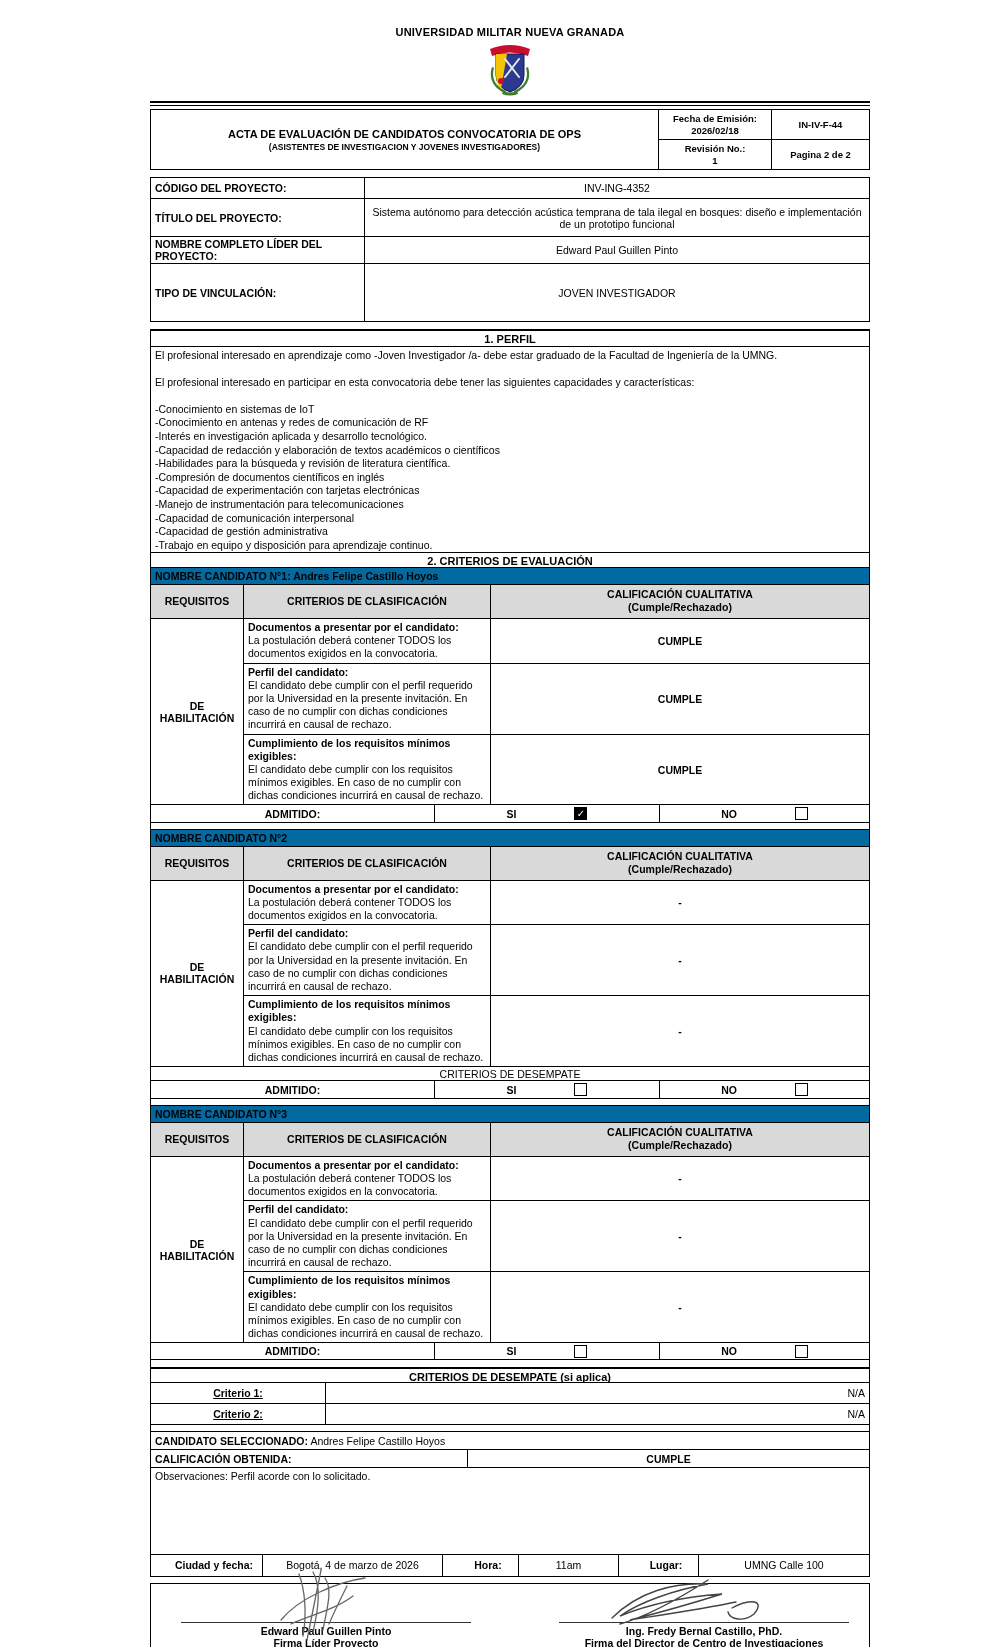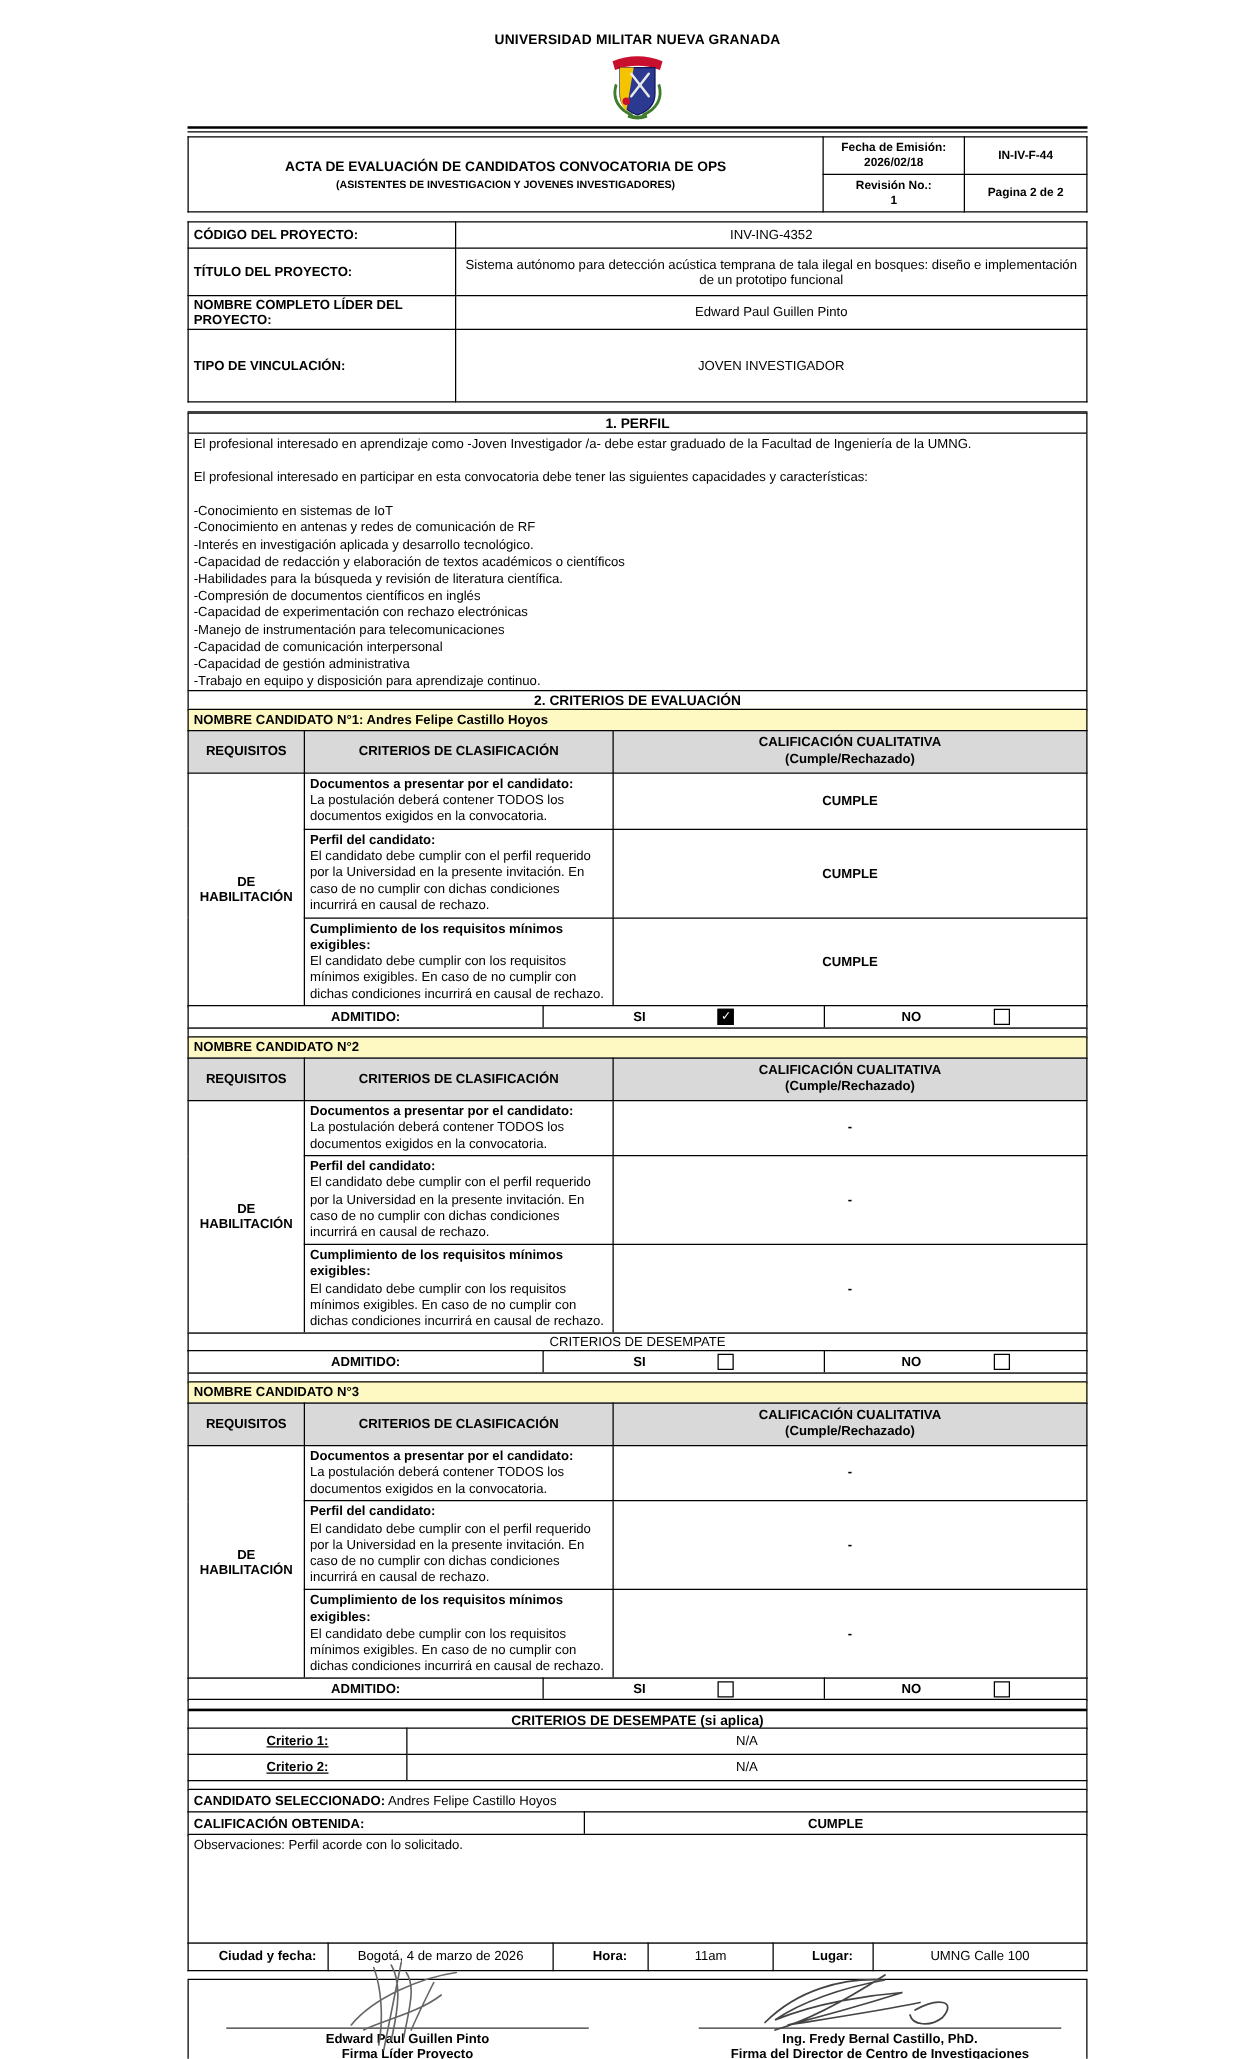--- a/index.html
+++ b/index.html
@@ -31,42 +31,42 @@
   .proj-table td.lbl { text-align: left; font-weight: bold; }
   .proj-table td.val { text-align: center; }
   .r-h21 td { height: 21px; } .r-h38 td { height: 38px; } .r-h58 td { height: 58px; }
 
   .bx { border: 1.5px solid #000; margin-top: -1.5px; background: #fff; }
   .sec-header { text-align: center; font-weight: bold; font-size: 11px; height: 17px; line-height: 16px; }
   .perfil-wrap { margin-top: 7px; border-top: 2px solid #000; }
   .perfil-body { padding: 2px 4px 1px 4px; line-height: 13.6px; border: 1.5px solid #000; border-top: none; border-bottom: none; }
   .blank-line { height: 13.6px; }
 
-  .cand-bar { background: #fef9c3; font-weight: bold; height: 18px; line-height: 17px; padding: 0 4px; }
+  .cand-bar { background: #0369a1; font-weight: bold; height: 18px; line-height: 17px; padding: 0 4px; }
   .crit-table td.gray { background: #d9d9d9; font-weight: bold; text-align: center; height: 34px; line-height: 13px; }
   .crit-table td.req { font-weight: bold; text-align: center; padding: 1px 2px; }
   .crit-table td.crit { line-height: 13.2px; padding: 2px 4px; }
   .crit-table td.res { text-align: center; font-weight: bold; }
 
   .adm-table td { height: 18px; padding: 0 4px; }
   .adm-label { text-align: center; font-weight: bold; }
   .adm-opt { text-align: center; }
   .adm-opt .inner { display: inline-flex; align-items: center; gap: 58px; }
   .checkbox {
     width: 13px; height: 13px; border: 1.5px solid #000; display: inline-flex;
     align-items: center; justify-content: center; font-size: 10px; line-height: 1;
     background: #fff; vertical-align: middle;
   }
   .checkbox.checked { background: #000; color: #fff; }
 
   .gap-row { height: 9px; }
   .desem-bar { text-align: center; font-weight: normal; height: 16px; line-height: 15px; }
 
   .heavy-top { border-top: 2.5px solid #000; }
-  .desem-table td { height: 21px; }
+  .desem-table td { height: 21px; text-align: right; }
   .desem-table td.dl { text-align: center; font-weight: bold; text-decoration: underline; }
 
   .sel-row { height: 19px; line-height: 18px; padding: 0 4px; }
   .calif-table td { height: 19px; }
   .obs-box { height: 88px; padding: 2px 4px; line-height: 13.5px; }
 
   .city-table td { height: 22px; text-align: center; }
   .city-table td.cl { font-weight: bold; padding-left: 19px; }
 
   .sig-box { margin-top: 6px; border: 1.5px solid #000; height: 78px; position: relative; }
@@ -158,21 +158,21 @@
       <div>El profesional interesado en aprendizaje como -Joven Investigador /a- debe estar graduado de la Facultad de Ingeniería de la UMNG.</div>
       <div class="blank-line"></div>
       <div>El profesional interesado en participar en esta convocatoria debe tener las siguientes capacidades y características:</div>
       <div class="blank-line"></div>
       <div>-Conocimiento en sistemas de IoT</div>
       <div>-Conocimiento en antenas y redes de comunicación de RF</div>
       <div>-Interés en investigación aplicada y desarrollo tecnológico.</div>
       <div>-Capacidad de redacción y elaboración de textos académicos o científicos</div>
       <div>-Habilidades para la búsqueda y revisión de literatura científica.</div>
       <div>-Compresión de documentos científicos en inglés</div>
-      <div>-Capacidad de experimentación con rechazo electrónicas</div>
+      <div>-Capacidad de experimentación con tarjetas electrónicas</div>
       <div>-Manejo de instrumentación para telecomunicaciones</div>
       <div>-Capacidad de comunicación interpersonal</div>
       <div>-Capacidad de gestión administrativa</div>
       <div>-Trabajo en equipo y disposición para aprendizaje continuo.</div>
     </div>
     <div class="sec-header bx">2. CRITERIOS DE EVALUACIÓN</div>
   </div>
 
   <div class="cand-bar bx">NOMBRE CANDIDATO N°1: Andres Felipe Castillo Hoyos</div>
   <table class="crit-table bx">

